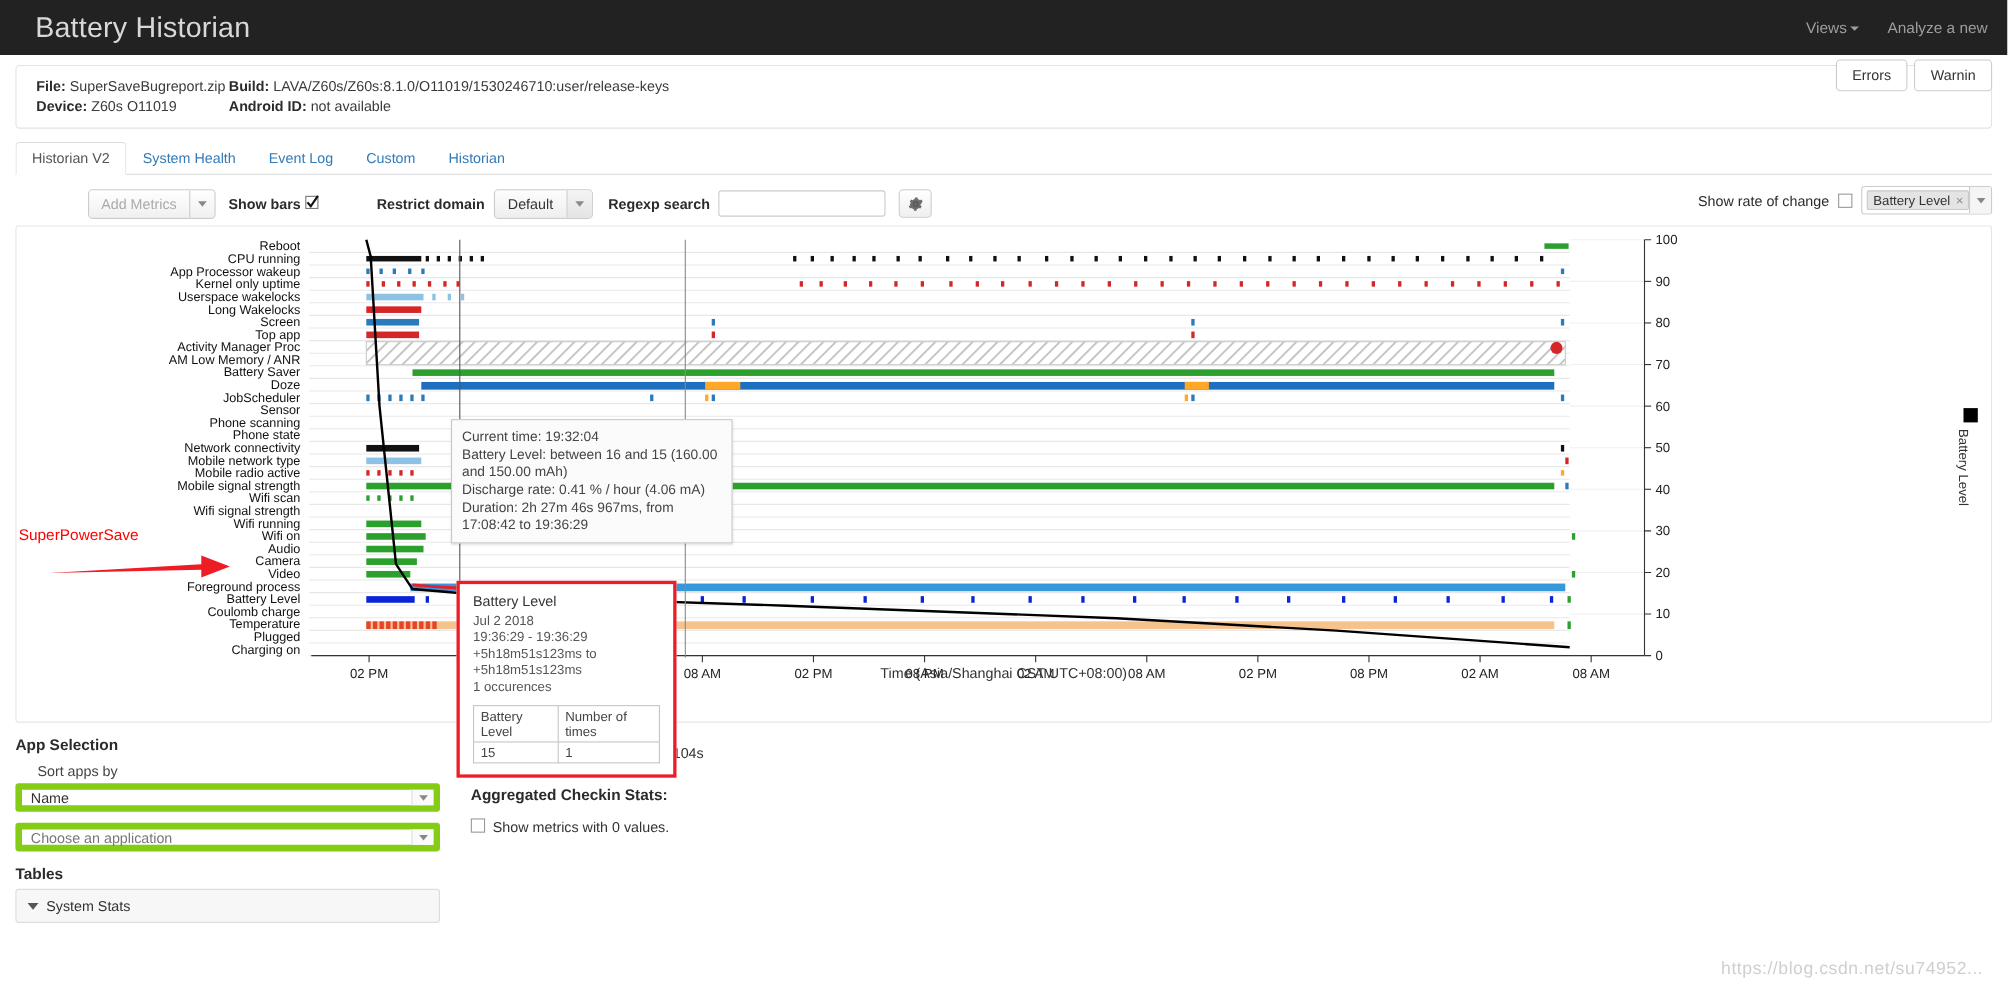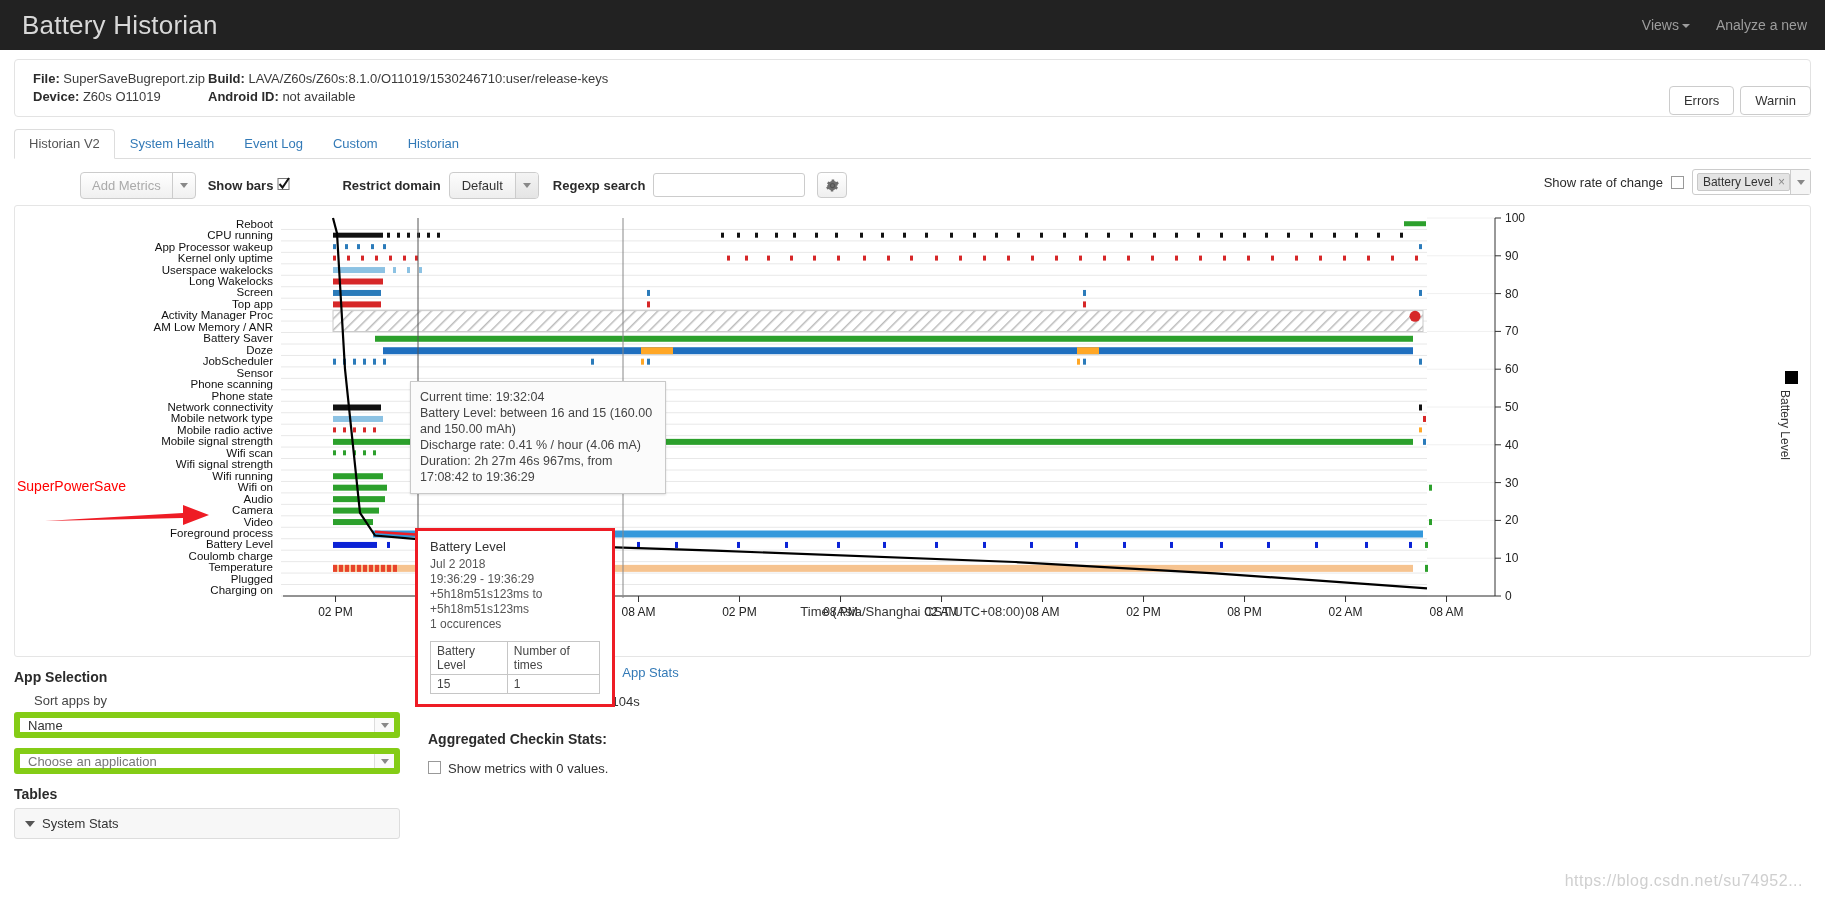--- a/index.html
+++ b/index.html
@@ -12,21 +12,21 @@
     font-size: 13px;
     color: #333;
   }
   
   .navbar {
     height: 50px;
     background: #222222;
     display: flex;
     align-items: center;
     justify-content: space-between;
-    padding: 0 18px 0 22px;
+    padding: 0 18px 0 32px;
   }
   .brand {
     color: #d8d8d8;
     font-size: 26px;
     letter-spacing: 0.2px;
   }
   .nav-right { display: flex; align-items: center; gap: 26px; }
   .nav-link {
     color: #9d9d9d;
     font-size: 14px;
@@ -52,21 +52,21 @@
     min-height: 56px;
   }
   .inforow { display: flex; line-height: 18px; font-size: 13px; }
   .info-col1 { width: 175px; }
   .info-col2 { }
   .lbl { font-weight: bold; color: #2b2b2b; }
   .val { color: #3b3b3b; }
   .topbtns {
     position: absolute;
     right: 14px;
-    top: 36px;
+    top: 4px;
     display: flex;
     gap: 6px;
   }
   .btn-outline {
     border: 1px solid #cccccc;
     background: #fff;
     border-radius: 4px;
     padding: 6px 14px;
     font-size: 13px;
     color: #333;
@@ -842,25 +842,20 @@
         </span>
     </div>
     <div class="tbl-title">Tables</div>
     <div class="accordion">
       <span class="tri-right-down"></span>
       <span>System Stats</span>
     </div>
   </div>
 
   <div class="br">
-    <div class="subtabs">
-      <span class="subtab-active">System Stats</span>
-      <span>History Stats</span>
-      <span>App Stats</span>
-    </div>
     <div class="stat-line">Duration / Realtime: 66h35m17.104s</div>
     <div class="agg-title">Aggregated Checkin Stats:</div>
     <div class="chkrow">
       <span class="chkbox-empty"></span>
       <span>Show metrics with 0 values.</span>
     </div>
   </div>
 </div>
 
 <div class="watermark">https://blog.csdn.net/su74952...</div>

